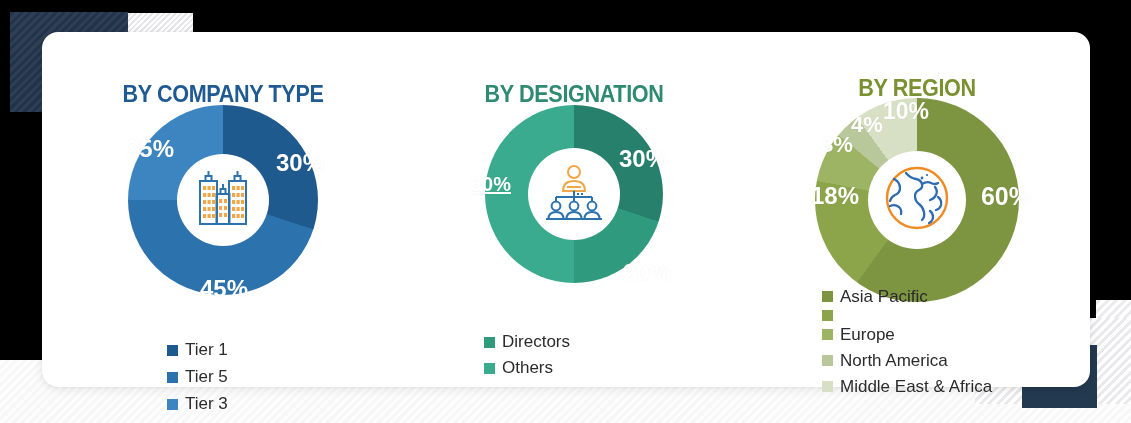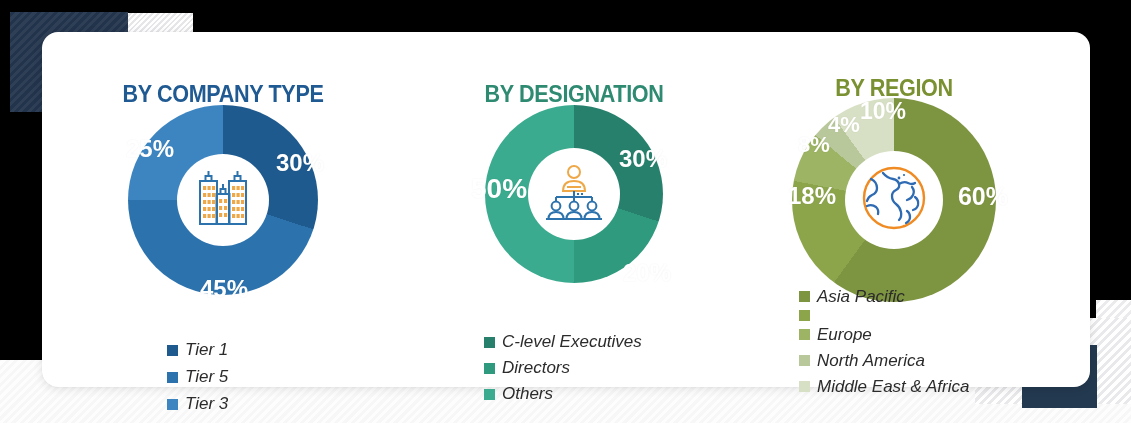--- a/index.html
+++ b/index.html
@@ -139,21 +139,20 @@
   .icon-holder {
     position: absolute;
     left: 50%; top: 50%;
     transform: translate(-50%, -50%);
   }
 
   
   .legend {
     position: absolute;
     font-family: "Liberation Sans", sans-serif;
-    font-style: italic;
   }
   .legend-row {
     display: flex;
     align-items: center;
     white-space: nowrap;
   }
   .legend-swatch {
     width: 11px;
     height: 11px;
     flex: 0 0 11px;
@@ -161,21 +160,21 @@
   }
   .legend-text {
     color: #2b2b2b;
     font-size: 17px;
     line-height: 26px;
   }
 
   
   #panel-company { left: 0px;   width: 362px; }
   #panel-design  { left: 362px; width: 340px; }
-  #panel-region  { left: 679px; width: 346px; }
+  #panel-region  { left: 702px; width: 346px; }
 
   #legend-company { left: 125px; top: 305px; text-align: right; }
   #legend-company .legend-row { margin-bottom: 1px; }
   #legend-design  { left: 80px;  top: 297px; }
   #legend-region  { left: 78px;  top: 252px; }
   #legend-region .legend-row { margin-bottom: 1px; }
   #legend-region .legend-text { font-size: 17px; line-height: 25px; }
 </style>
 </head>
 <body>
@@ -304,29 +303,25 @@
                   <line x1="3" y1="56" x2="59" y2="56"></line>
                 </g>
                 <g stroke="#2c72ad" stroke-width="2" stroke-dasharray="2 2" fill="none">
                   <line x1="34" y1="31" x2="42" y2="31"></line>
                 </g>
               </svg>
             </div>
           </div>
           <div class="slice-label" style="right:-4px;top:40px;font-size:24px;">30%</div>
           <div class="slice-label" style="right:-8px;bottom:-4px;font-size:24px;">20%</div>
-          <div class="slice-label" style="left:-14px;top:68px;font-size:28px;">50%</div>
+          <div class="slice-label" style="left:-14px;top:68px;font-size:20px;text-decoration:underline;">50%</div>
         </div>
       </div>
 
       <div class="legend" id="legend-design">
-        <div class="legend-row">
-          <span class="legend-swatch" style="background:#27806c;"></span>
-          <span class="legend-text">C-level Executives</span>
-        </div>
         <div class="legend-row">
           <span class="legend-swatch" style="background:#2f9a7e;"></span>
           <span class="legend-text">Directors</span>
         </div>
         <div class="legend-row">
           <span class="legend-swatch" style="background:#3aab8e;"></span>
           <span class="legend-text">Others</span>
         </div>
       </div>
     </div>

